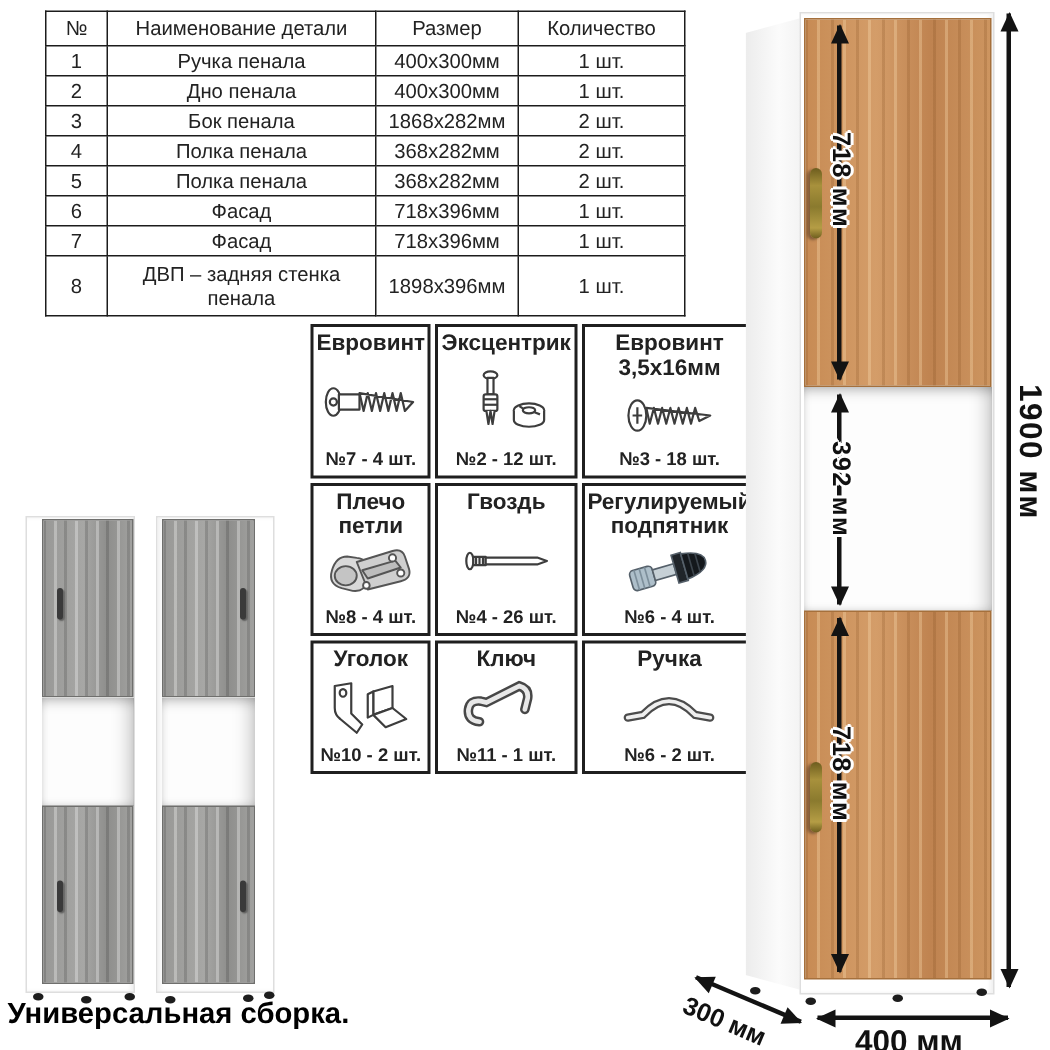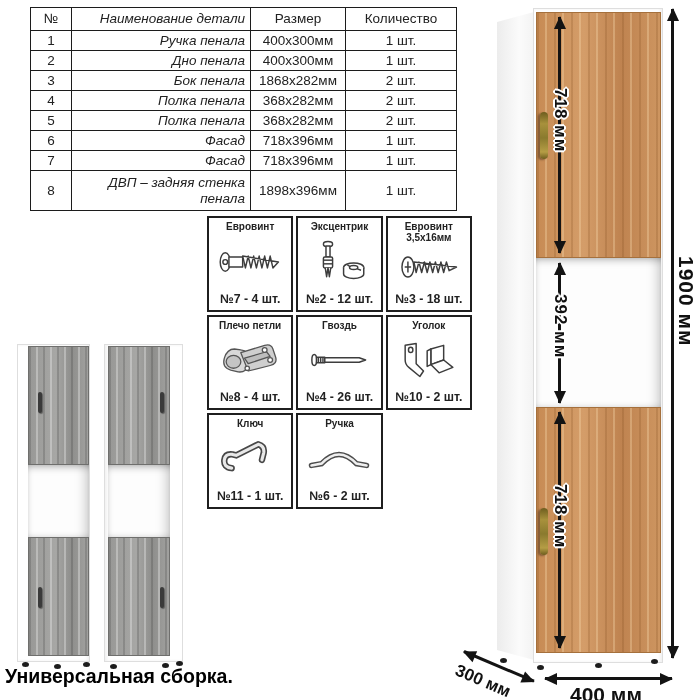--- a/index.html
+++ b/index.html
@@ -6,34 +6,34 @@
   #canvas{position:relative;width:700px;height:700px;background:#fff;overflow:hidden;
           font-family:"Liberation Sans",sans-serif;color:#1a1a1a;}
 
   
   #parts-table{position:absolute;left:30px;top:7px;border-collapse:collapse;
                font-size:13.5px;line-height:1.15;}
   #parts-table td,#parts-table th{border:1.6px solid #1c1c1c;padding:1px 5px;
                font-weight:normal;color:#222;}
   #parts-table th{font-size:13.5px;}
   .col-num{width:30px;text-align:center;}
-  .col-name{width:168px;text-align:right;font-style:italic;}
+  .col-name{width:168px;text-align:center;}
   .col-size{width:84px;text-align:center;}
   .col-qty{width:100px;text-align:center;}
   #parts-table tr{height:20px;}
   #parts-table tr.hdr{height:23px;}
   #parts-table tr.tall{height:40px;}
 
   
   #hw-grid{position:absolute;left:207px;top:216px;width:265px;height:391px;
            display:grid;grid-template-columns:repeat(3,1fr);grid-template-rows:repeat(4,1fr);
            gap:3px;}
   .hw-cell{border:2px solid #1f1f1f;background:#fff;display:flex;flex-direction:column;
            align-items:center;justify-content:space-between;padding:3px 2px 4px;}
-  .hw-title{font-weight:bold;font-size:10px;line-height:1.12;text-align:center;color:#222;}
+  .hw-title{font-weight:bold;font-size:15px;line-height:1.12;text-align:center;color:#222;}
   .hw-icon{flex:1;display:flex;align-items:center;justify-content:center;width:100%;}
   .hw-icon svg{width:72px;height:44px;}
   .hw-count{font-weight:bold;font-size:12.3px;color:#222;}
 
   
   .wood{background:
     repeating-linear-gradient(90deg,rgba(122,70,24,.20) 0 2px,rgba(0,0,0,0) 2px 8px,
       rgba(255,228,185,.30) 8px 10px,rgba(0,0,0,0) 10px 17px),
     linear-gradient(90deg,#c78b54,#d49d69 38%,#bf8350 68%,#cd9560);
     border:1px solid #a5703c;box-sizing:border-box;}
@@ -226,20 +226,39 @@
               <line x1="16" y1="21" x2="16" y2="27"></line>
               <line x1="18.5" y1="21" x2="18.5" y2="27"></line>
           <path d="M20.5 21.5 H58 L65 24 58 26.5 H20.5 Z"></path>
         </g>
           </svg>
       </div>
       <div class="hw-count">№4 - 26 шт.</div>
     </div>
 
 
+    <div class="hw-cell">
+      <div class="hw-title">Регулируемый подпятник</div>
+      <div class="hw-icon">
+        <svg viewBox="0 0 72 48">
+            <g transform="rotate(-16 36 24)" stroke="#55606a" stroke-width="1.2">
+          <rect x="8" y="15" width="17" height="15" rx="3" fill="#aebfca"></rect>
+          <line x1="12" y1="15" x2="12" y2="30" stroke="#7d8f9b"></line>
+              <line x1="16" y1="15" x2="16" y2="30" stroke="#7d8f9b"></line>
+              <line x1="20" y1="15" x2="20" y2="30" stroke="#7d8f9b"></line>
+          <rect x="25" y="18.5" width="16" height="8" fill="#c6d0d6"></rect>
+          <rect x="41" y="12" width="7" height="21" fill="#20252a"></rect>
+          <path d="M48 13 q16 2 16 9.5 q0 7.5-16 9.5 z" fill="#14181c"></path>
+          <line x1="53" y1="14" x2="53" y2="31" stroke="#3c444c"></line>
+              <line x1="58" y1="15.5" x2="58" y2="29.5" stroke="#3c444c"></line>
+        </g>
+          </svg>
+      </div>
+      <div class="hw-count">№6 - 4 шт.</div>
+    </div>
 
     <div class="hw-cell">
       <div class="hw-title">Уголок</div>
       <div class="hw-icon">
         <svg viewBox="0 0 72 48">
             <g class="ico">
           <path d="M10 8 l12-2 v22 l8 8 -4 6 -12-10 q-4-3-4-8 z"></path>
           <ellipse cx="16" cy="13" rx="2.4" ry="2.8"></ellipse>
           <path d="M38 12 l14-4 v16 l-14 5 z"></path>
           <path d="M38 29 l14-5 10 8 -15 6 z"></path>

